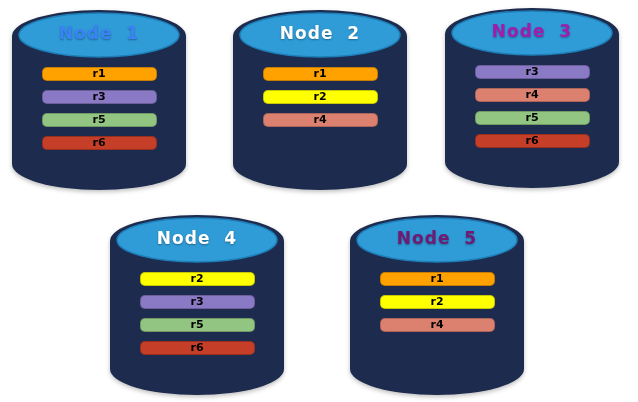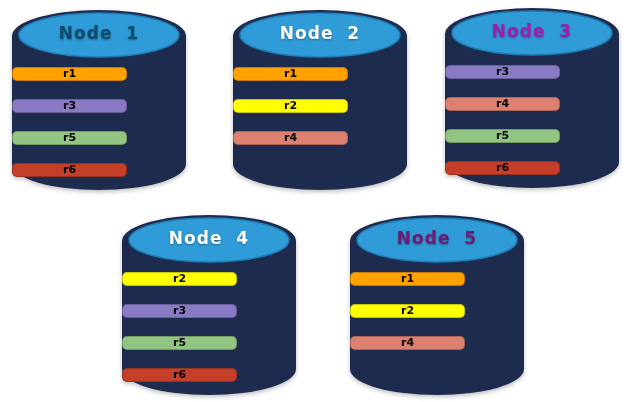--- a/index.html
+++ b/index.html
@@ -39,22 +39,22 @@
     white-space: pre;
     text-shadow: 0 1px 2px rgba(0,0,0,0.35);
     user-select: none;
   }
   .bars {
     position: absolute;
     left: 0; right: 0;
     top: 57px;
     display: flex;
     flex-direction: column;
-    align-items: flex-start;
-    gap: 18px;
+    align-items: center;
+    gap: 9px;
   }
   .bar {
     box-sizing: border-box;
     width: 115px;
     height: 14px;
     border-radius: 5px;
     border: 1px solid rgba(0,0,0,0.22);
     display: flex;
     align-items: center;
     justify-content: center;
@@ -70,21 +70,21 @@
 </head>
 <body>
 
 <div id="canvas" style="background: rgb(255, 255, 255);">
 
 <div class="node" style="left: 12px; top: 10px;">
       <svg class="cyl" viewBox="0 0 174 180" aria-hidden="true">
         <path class="cyl-body" d="M 0,26 A 87,26 0 0 1 174,26 L 174,154 A 87,26 0 0 1 0,154 Z" fill="#1C2B4E"></path>
         <ellipse class="cyl-top" cx="87" cy="25" rx="80" ry="22" stroke-width="1.5" fill="#2F9CD7" stroke="#1E7FB8"></ellipse>
       </svg>
-      <div class="node-label" style="color: #0c4a6e;">Node  1</div>
+      <div class="node-label" style="color: #3b82f6;">Node  1</div>
       <div class="bars">
         <div class="bar" style="background: rgb(255, 162, 0);">
           <span style="color: rgb(0, 0, 0);">r1</span>
         </div>
         <div class="bar" style="background: rgb(138, 121, 197);">
           <span style="color: rgb(0, 0, 0);">r3</span>
         </div>
         <div class="bar" style="background: rgb(146, 197, 129);">
           <span style="color: rgb(0, 0, 0);">r5</span>
         </div>
@@ -125,21 +125,21 @@
           <span style="color: rgb(0, 0, 0);">r4</span>
         </div>
         <div class="bar" style="background: rgb(146, 197, 129);">
           <span style="color: rgb(0, 0, 0);">r5</span>
         </div>
         <div class="bar" style="background: rgb(196, 62, 40);">
           <span style="color: rgb(0, 0, 0);">r6</span>
         </div>
       </div>
     </div>
-    <div class="node" style="left: 122px; top: 215px;">
+    <div class="node" style="left: 110px; top: 215px;">
       <svg class="cyl" viewBox="0 0 174 180" aria-hidden="true">
         <path class="cyl-body" d="M 0,26 A 87,26 0 0 1 174,26 L 174,154 A 87,26 0 0 1 0,154 Z" fill="#1C2B4E"></path>
         <ellipse class="cyl-top" cx="87" cy="25" rx="80" ry="22" stroke-width="1.5" fill="#2F9CD7" stroke="#1E7FB8"></ellipse>
       </svg>
       <div class="node-label" style="color: rgb(255, 255, 255);">Node  4</div>
       <div class="bars">
         <div class="bar" style="background: rgb(255, 255, 0);">
           <span style="color: rgb(0, 0, 0);">r2</span>
         </div>
         <div class="bar" style="background: rgb(138, 121, 197);">

